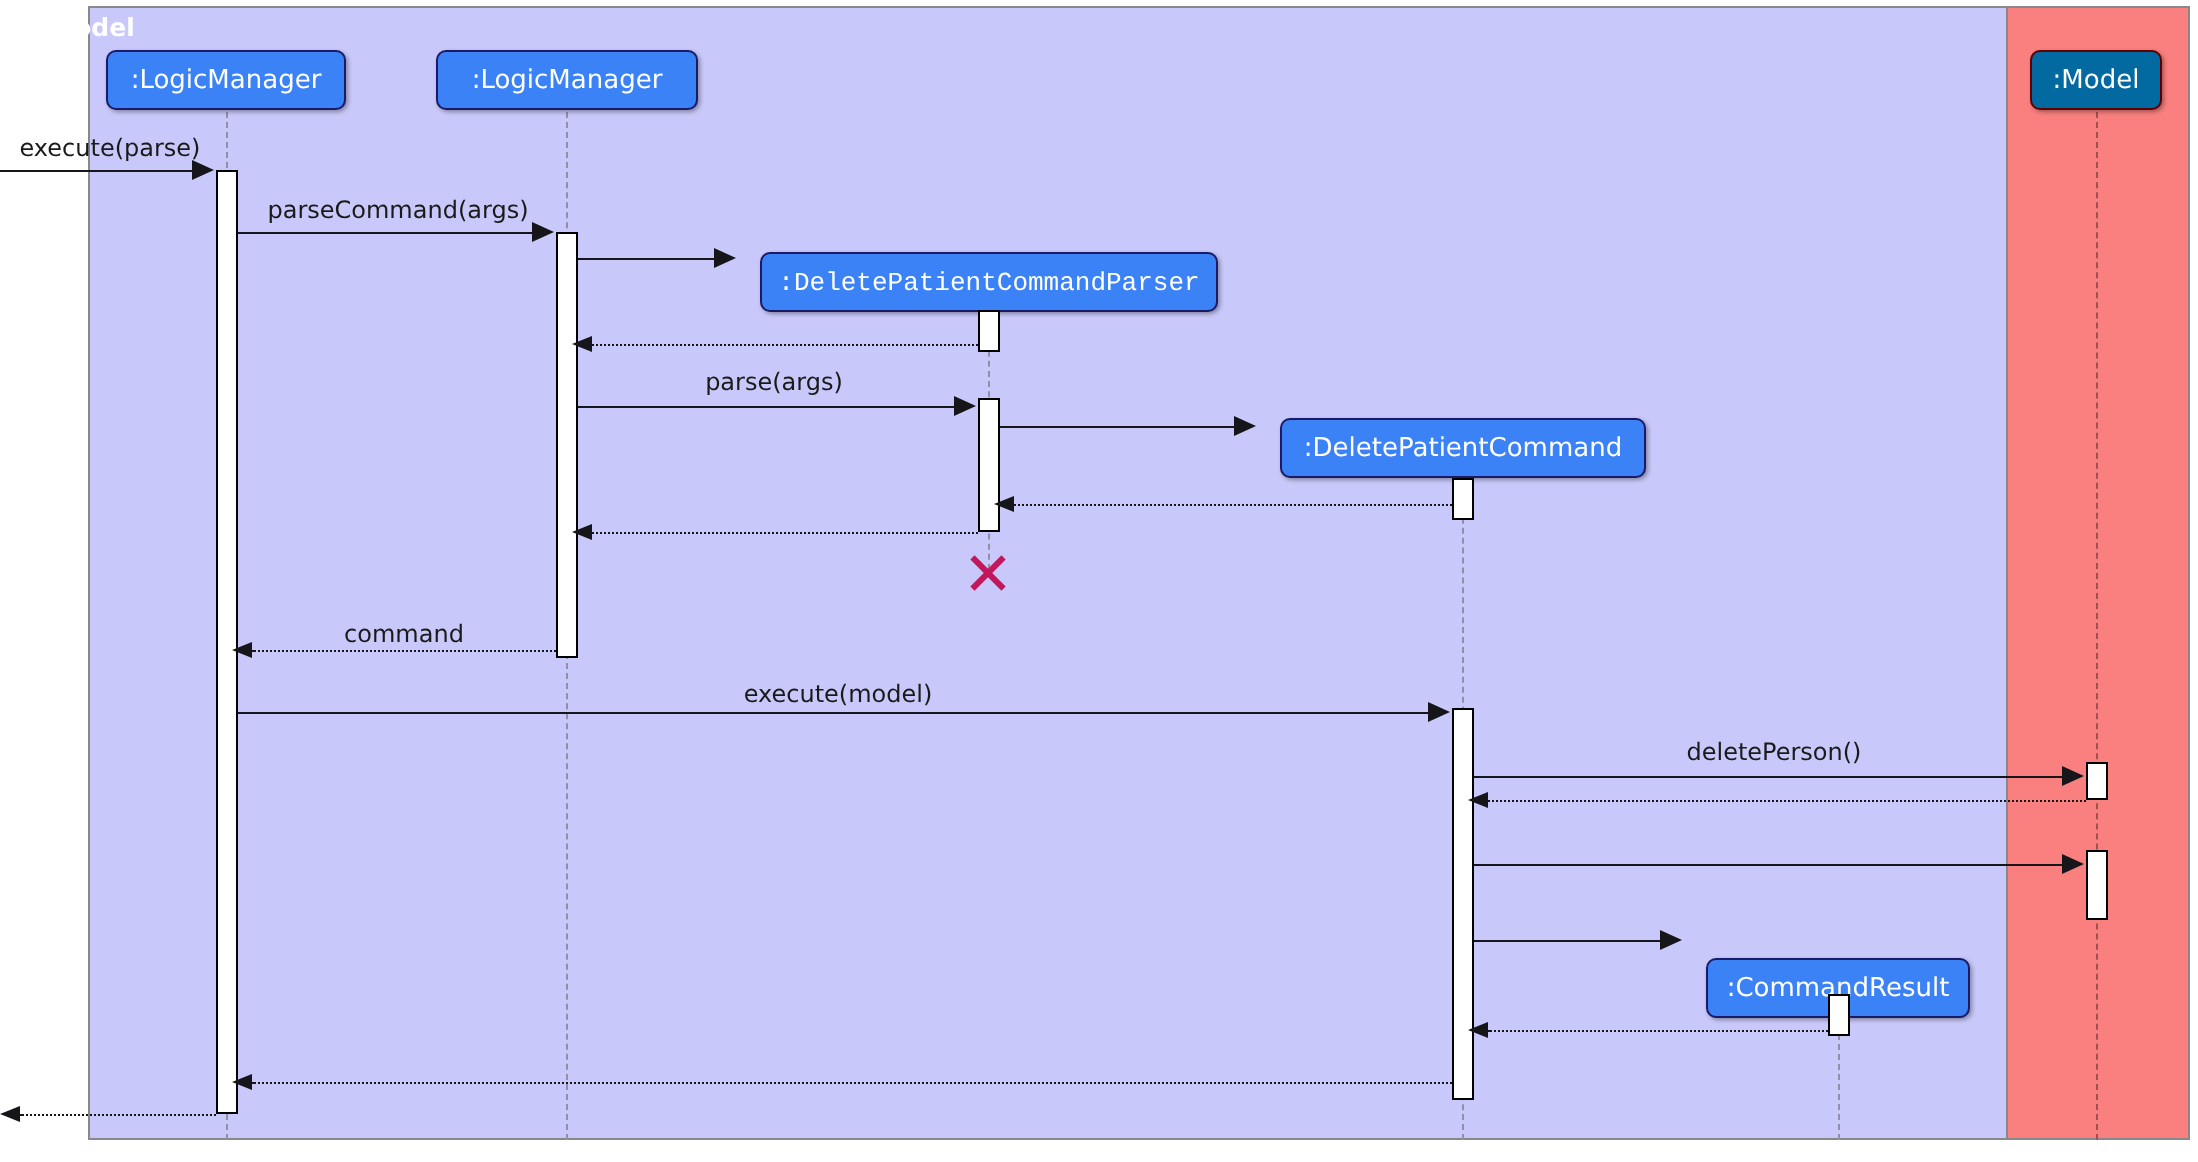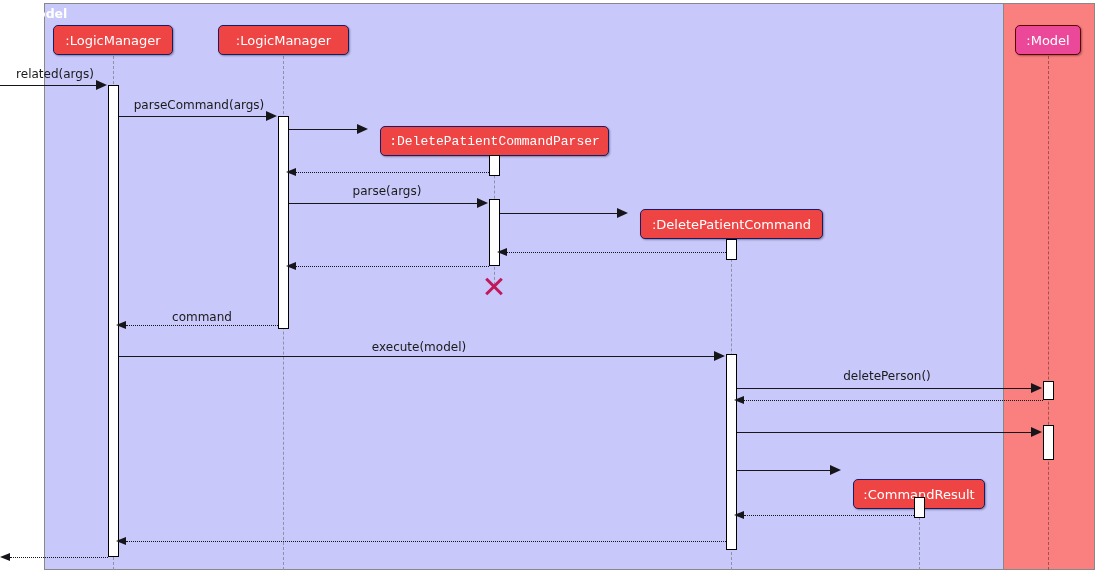--- a/index.html
+++ b/index.html
@@ -57,34 +57,34 @@
 
   
   .lifeline {
     width: 0;
     border-left: 1px dashed #8F8FA8;
   }
   .lifeline.red { border-left-color: #A05050; }
 
   
   .participant {
-    background: #ef4444;
+    background: #3b82f6;
     border: 1px solid #1A1A66;
     border-radius: 5px;
     color: #ffffff;
     font-size: 13px;
     line-height: 30px;
     height: 30px;
     text-align: center;
     white-space: nowrap;
     box-sizing: border-box;
     box-shadow: 1px 1px 2px rgba(0,0,0,.35);
   }
   .participant.model {
-    background: #ec4899;
+    background: #0369a1;
     border-color: #5C0000;
   }
 
   
   .activation {
     background: #ffffff;
     border: 1px solid #000000;
     box-sizing: border-box;
     width: 11px;
   }
@@ -165,21 +165,21 @@
   <div class="abs activation" style="left:489px; top:155px; height:21px;"></div>
   <div class="abs activation" style="left:489px; top:199px; height:67px;"></div>
   <div class="abs activation" style="left:726px; top:239px; height:21px;"></div>
   <div class="abs activation" style="left:726px; top:354px; height:196px;"></div>
   <div class="abs activation" style="left:914px; top:497px; height:21px;"></div>
   <div class="abs activation" style="left:1043px; top:381px; height:19px;"></div>
   <div class="abs activation" style="left:1043px; top:425px; height:35px;"></div>
 
   <div class="abs msg-line" style="left:0px; top:85px; width:96px;"></div>
   <div class="abs arrow-right" style="left:96px; top:80px;"></div>
-  <div class="abs msg-label" style="left:0px; top:67px; width:110px;">related(args)</div>
+  <div class="abs msg-label" style="left:0px; top:67px; width:110px;">execute(parse)</div>
 
   <div class="abs msg-line" style="left:119px; top:116px; width:147px;"></div>
   <div class="abs arrow-right" style="left:266px; top:111px;"></div>
   <div class="abs msg-label" style="left:119px; top:98px; width:160px;">parseCommand(args)</div>
 
   <div class="abs msg-line" style="left:289px; top:129px; width:68px;"></div>
   <div class="abs arrow-right" style="left:357px; top:124px;"></div>
   <div class="abs msg-label" style="left:289px; top:112px; width:80px;"></div>
 
   <div class="abs msg-line dotted" style="left:296px; top:172px; width:193px;"></div>

